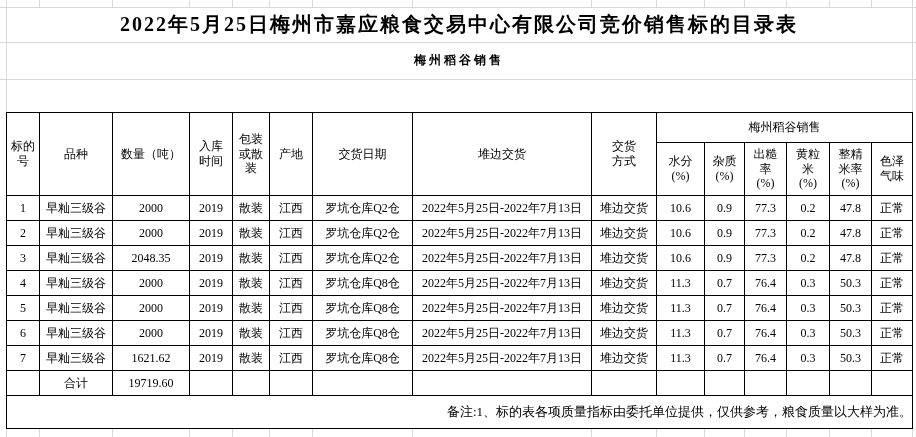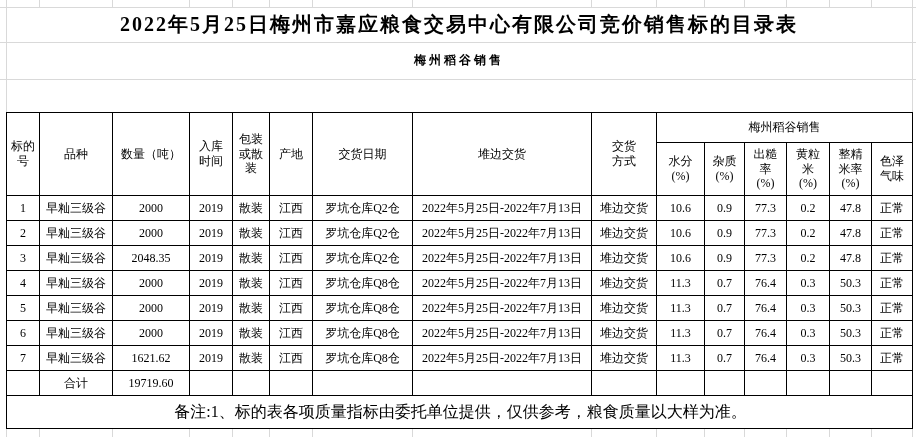--- a/index.html
+++ b/index.html
@@ -27,21 +27,21 @@
   }
   .main th, .main td {
     border:1px solid #000; padding:0; text-align:center; vertical-align:middle;
     font-size:12px; font-weight:normal; line-height:1.22; overflow:hidden;
   }
   .main th { white-space:pre-line; }
   tr.hrow1 { height:30px; }
   tr.hrow2 { height:53px; }
   tbody tr { height:25px; }
   td.note-cell {
-    height:32px; text-align:center; padding-left:2px; font-size:16px;margin-left:41px;
+    height:32px; text-align:right; padding-left:2px; font-size:13px;margin-left:41px;
   }
 </style>
 </head>
 <body>
 
 <div>
   <div class="gridline gl-h" style="left:0;top:7px;width:916px;"></div>
   <div class="gridline gl-h" style="left:0;top:42px;width:916px;"></div>
   <div class="gridline gl-h" style="left:0;top:79px;width:916px;"></div>
   <div class="gridline gl-v" style="left:6px;top:0;height:112px;"></div>

